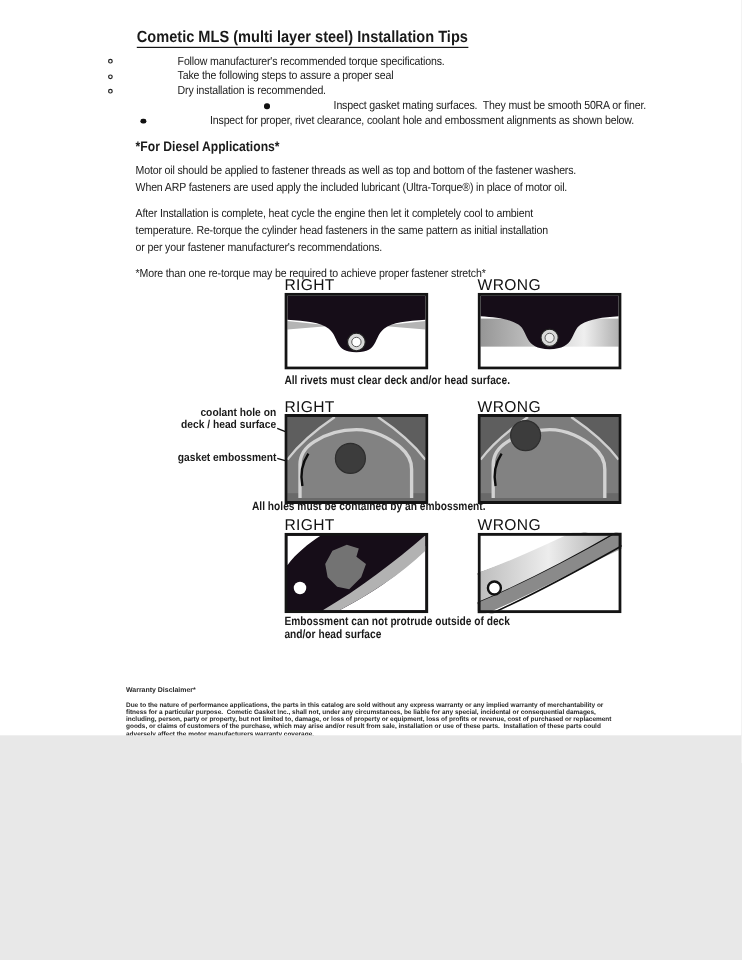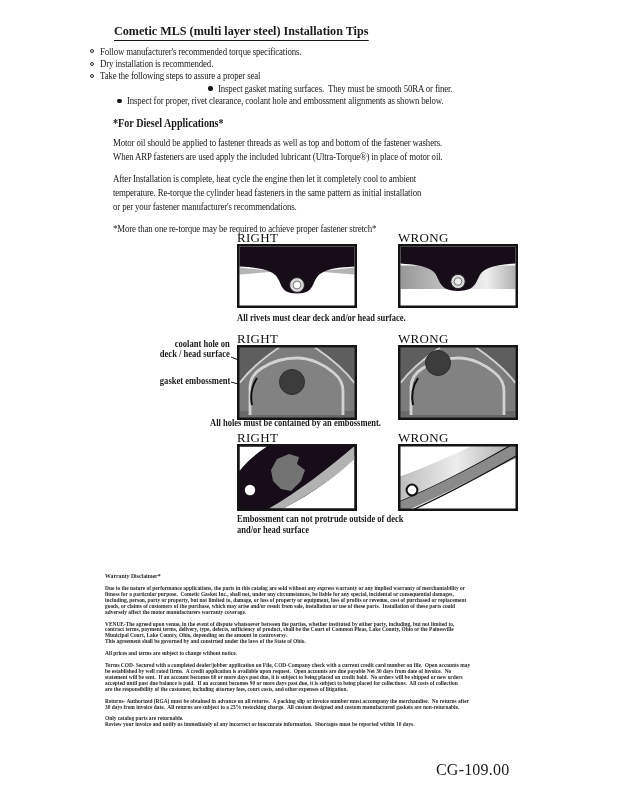--- a/index.html
+++ b/index.html
@@ -1,31 +1,31 @@
 <!DOCTYPE html>
 <html><head>
 <meta charset="utf-8">
 <style>
   * { margin:0; padding:0; box-sizing:border-box; }
   html,body { background:#e8e8e8; }
   .page {
-    position:relative; width:618px; height:800px; background:#ffffff;
-    font-family:Liberation Serif, serif; color:#1a1a1a; overflow:hidden;
+    position:relative; width:618px; height:613px; background:#ffffff;
+    font-family:Liberation Sans, sans-serif; color:#1a1a1a; overflow:hidden;
     margin:0 auto;
   }
   .abs { position:absolute; }
 
   .title {
     left:114px; top:23px; font-size:13.5px; font-weight:bold;
     border-bottom:1.6px solid #161616; padding-bottom:1px;
     transform:scaleX(.9); transform-origin:0 0; white-space:pre;
   }
 
   .tips { left:90px; top:45px; }
-  .tip-row { display:flex; align-items:center; height:12.4px; }
+  .tip-row { display:flex; align-items:center; height:12.4px;gap:48px; }
   .tip-row.sub { margin-left:27px;justify-content:flex-end; }
   .marker-o { width:4px; height:4px; border:1px solid #222; border-radius:50%; margin-right:6px; flex:0 0 auto; }
   .marker-dot { width:4.5px; height:4.5px; background:#111; border-radius:50%; margin-right:5px; flex:0 0 auto; }
   .tip-text { font-size:9.8px; letter-spacing:-.15px; white-space:pre; transform:scaleX(.9); transform-origin:0 50%; }
 
   .diesel { left:113px; top:117px; width:430px; }
   .diesel-h { font-size:11.5px; font-weight:bold; white-space:pre; transform:scaleX(.88); transform-origin:0 0; margin-bottom:7px; }
   .bodyp { font-size:9.8px; letter-spacing:-.15px; line-height:14px; white-space:pre; transform:scaleX(.9); transform-origin:0 0; margin-bottom:8px; }
 
   .fig-h { width:120px; text-align:left; font-size:13px; letter-spacing:.3px; color:#111; }
@@ -48,25 +48,25 @@
 
   <div class="abs title">Cometic MLS (multi layer steel) Installation Tips</div>
 
   <div class="abs tips">
     <div class="tip-row">
       <span class="marker-o"></span>
       <span class="tip-text">Follow manufacturer's recommended torque specifications.</span>
     </div>
     <div class="tip-row">
       <span class="marker-o"></span>
-      <span class="tip-text">Dry installation is recommended.</span>
+      <span class="tip-text">Take the following steps to assure a proper seal</span>
     </div>
     <div class="tip-row">
       <span class="marker-o"></span>
-      <span class="tip-text">Take the following steps to assure a proper seal</span>
+      <span class="tip-text">Dry installation is recommended.</span>
     </div>
     <div class="tip-row sub">
       <span class="marker-dot"></span>
       <span class="tip-text">Inspect gasket mating surfaces.  They must be smooth 50RA or finer.</span>
     </div>
     <div class="tip-row sub">
       <span class="marker-dot"></span>
       <span class="tip-text">Inspect for proper, rivet clearance, coolant hole and embossment alignments as shown below.</span>
     </div>
   </div>

